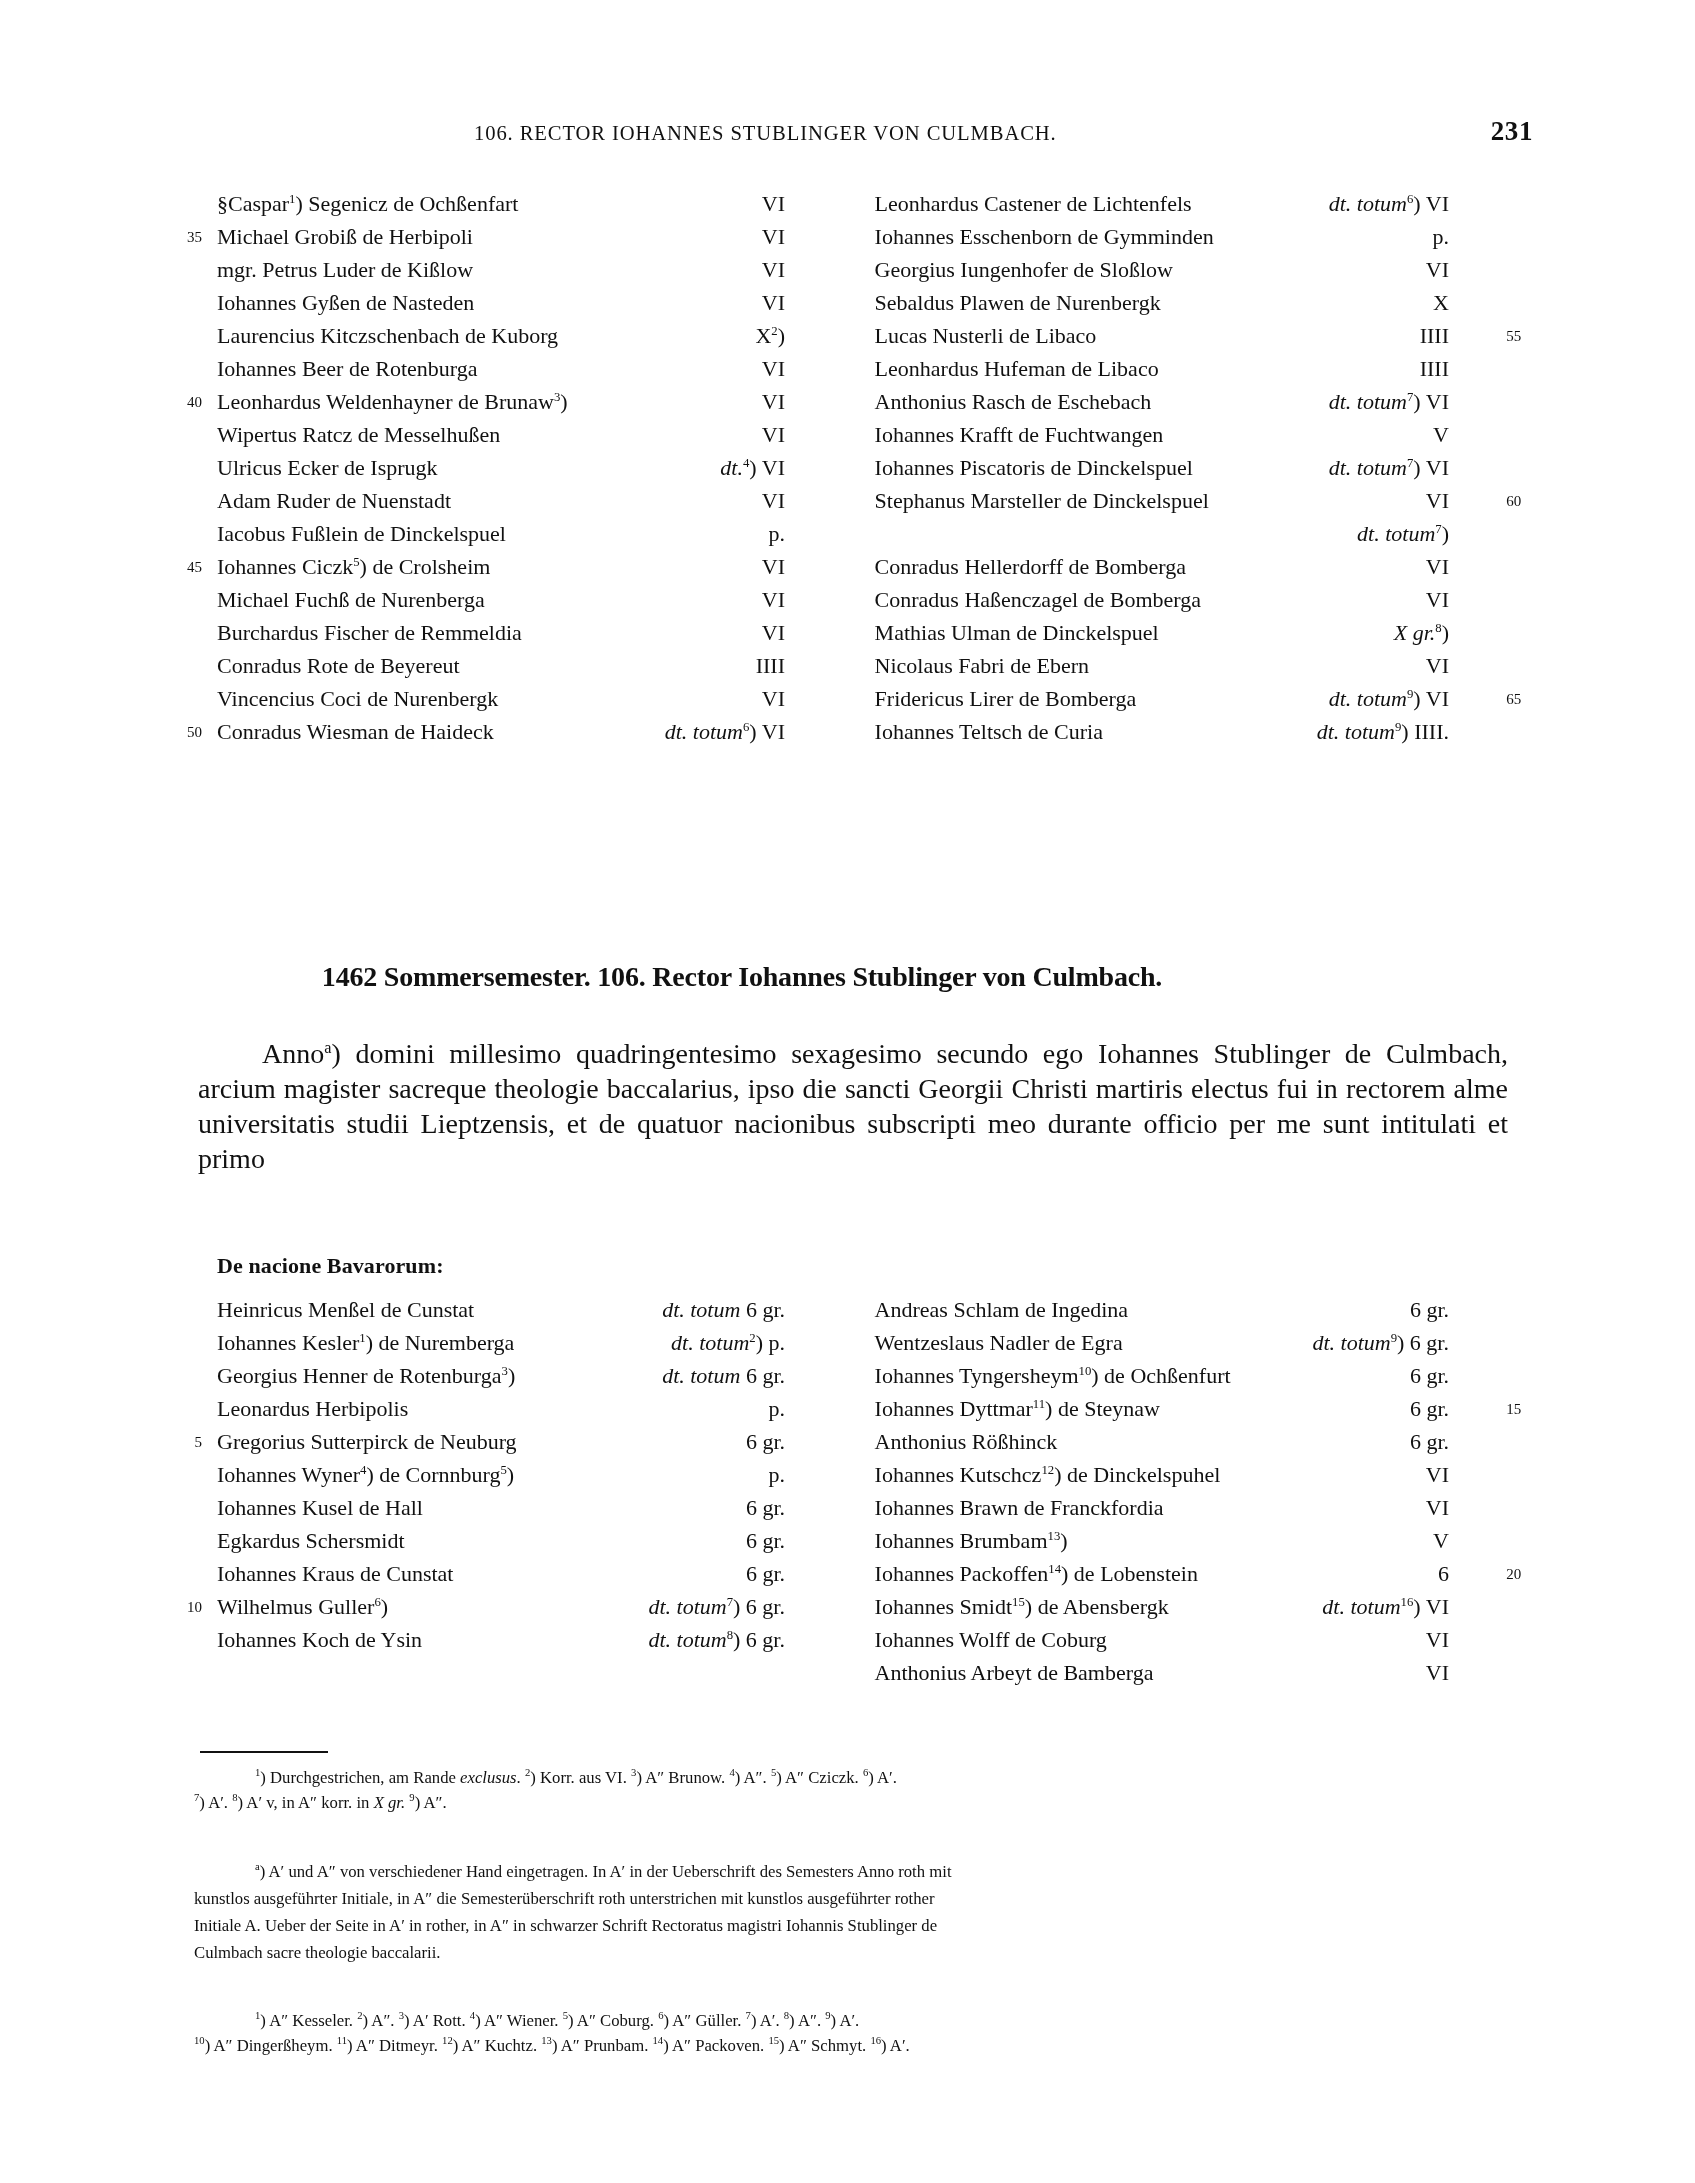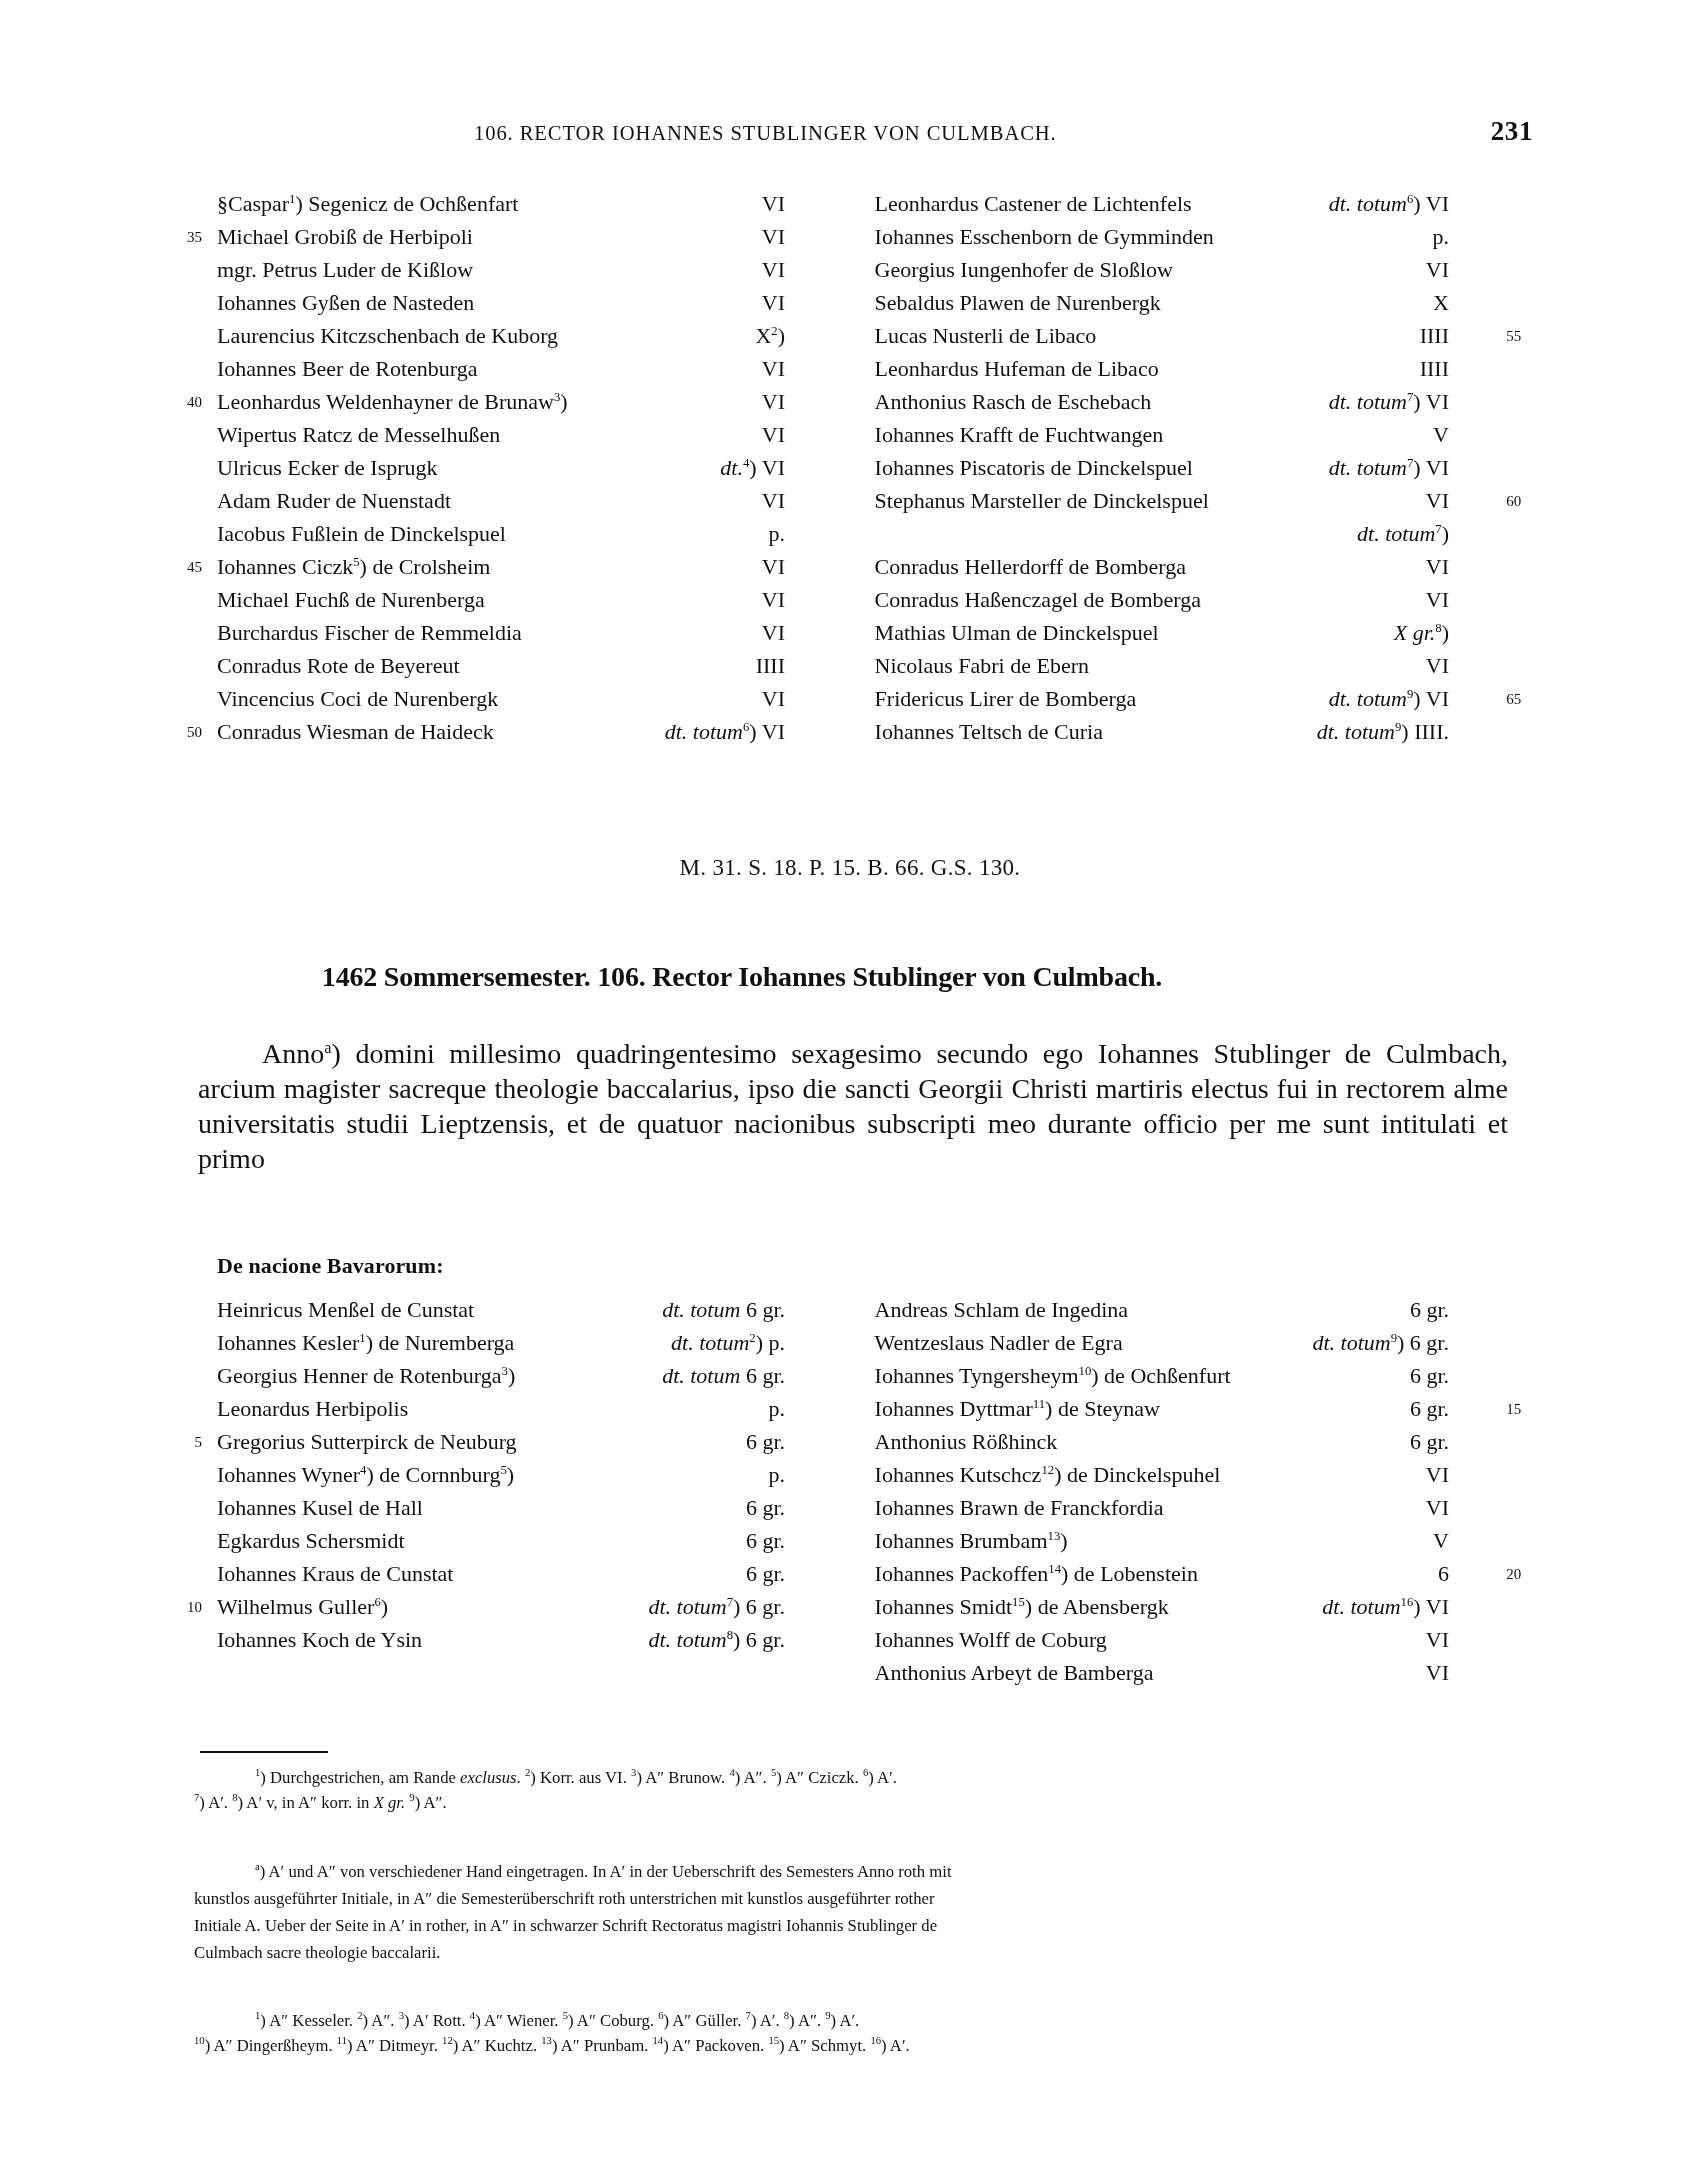--- a/index.html
+++ b/index.html
@@ -326,21 +326,20 @@
           <span class="ename-r">Fridericus Lirer de Bomberga</span>
           <span class="efee efee-r"><span class="note">dt. totum</span><sup>9</sup>) VI</span>
         </div>
         <div class="entry">
           <span class="ename-r">Iohannes Teltsch de Curia</span>
           <span class="efee efee-r"><span class="note">dt. totum</span><sup>9</sup>) IIII.</span>
         </div>
       </div>
   </div>
 
-  <div class="summary">M. 31.  S. 18.  P. 15.  B. 66.  G.S. 130.</div>
 
   <div class="sec-heading">1462 Sommersemester.  106. Rector Iohannes Stublinger von Culmbach.</div>
 
   <div class="bodypara">
     <span id="bodytext">Anno<sup>a</sup>) domini millesimo quadringentesimo sexagesimo secundo ego Iohannes Stublinger de Culmbach, arcium magister sacreque theologie baccalarius, ipso die sancti Georgii Christi martiris electus fui in rectorem alme universitatis studii Lieptzensis, et de quatuor nacionibus subscripti meo durante officio per me sunt intitulati et primo</span>
   </div>
 
   <div class="subhead" style="left:217px;">De nacione Bavarorum:</div>
 
   <div class="col-wrap" style="top:1293px;">

